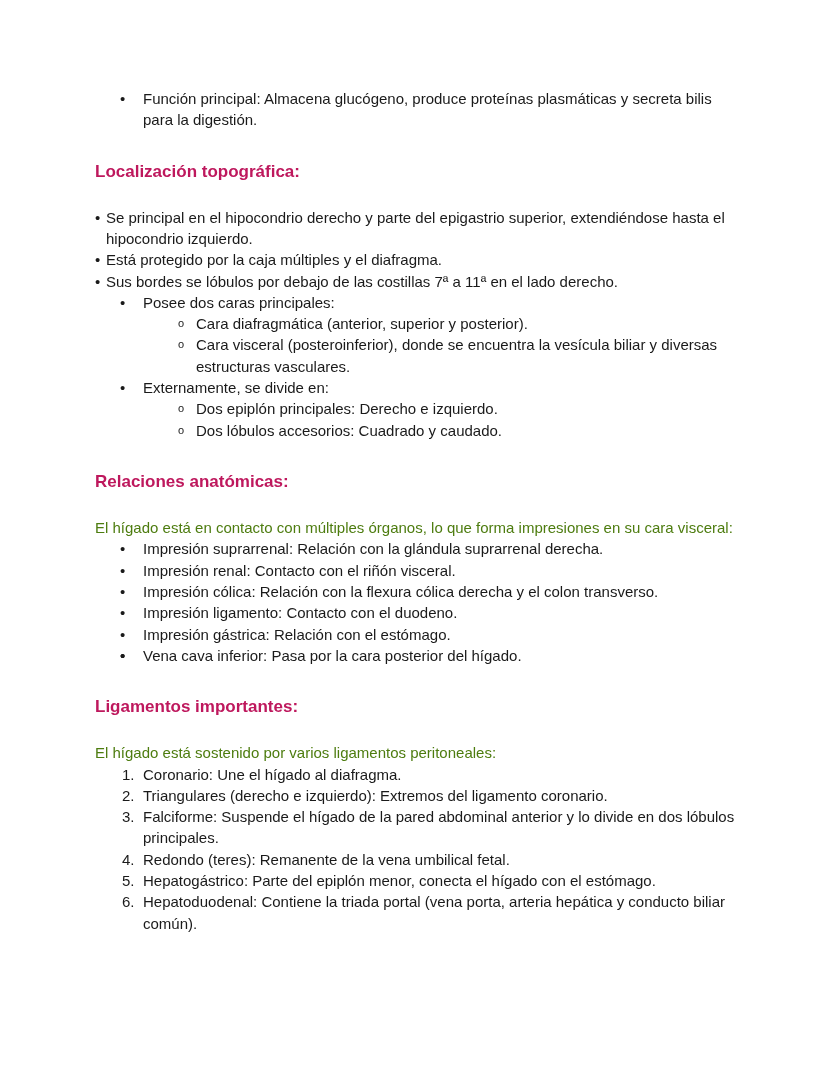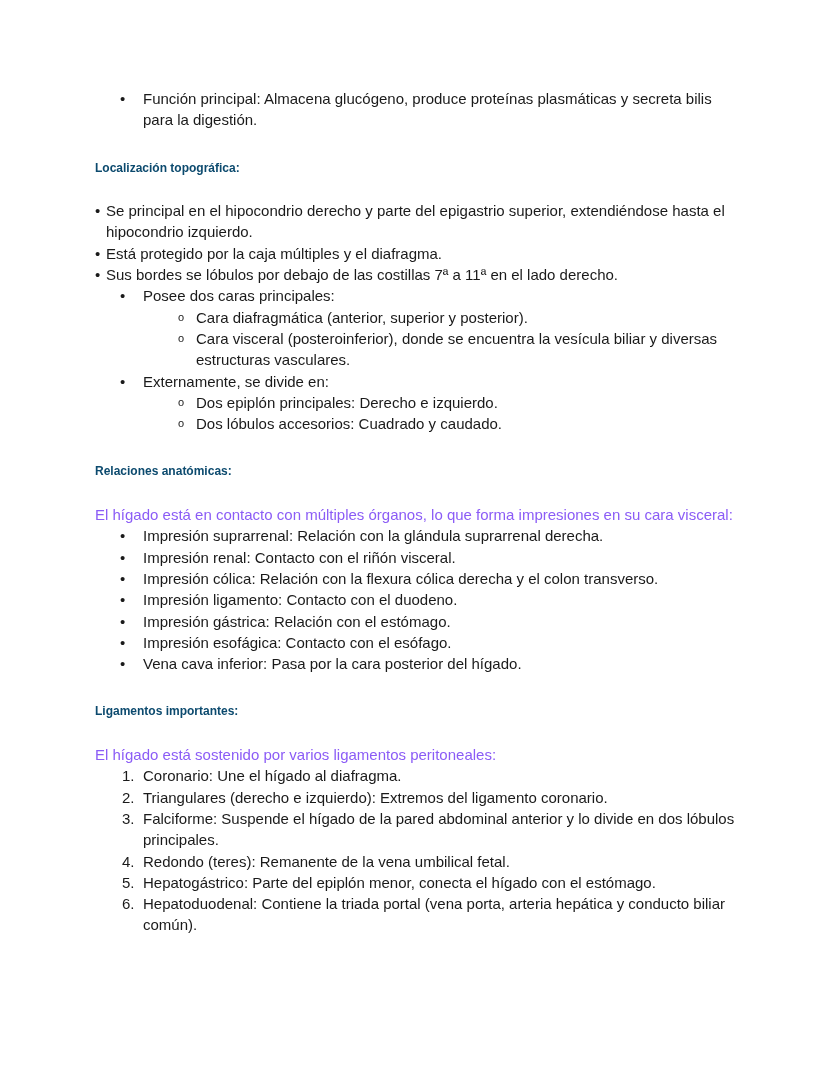--- a/index.html
+++ b/index.html
@@ -22,39 +22,39 @@
     background: #ffffff;
     box-sizing: border-box;
     padding: 88px 95px 0 95px;
   }
   .content {
     width: 640px;
   }
 
   
   .heading {
-    font-size: 12px;
+    font-size: 17px;
     font-weight: bold;
-    color: #0c4a6e;
+    color: #be185d;
     line-height: 1.3;
     margin: 0;
     padding: 0;
   }
   .heading-block {
     margin-top: 30px;
     margin-bottom: 24px;
   }
 
   
   .para {
     font-size: 15px;
     line-height: 1.42;
     margin: 0;
     padding: 0;
-    color: #8b5cf6;
+    color: #4d7c0f;
   }
 
   
   .glyph-line {
     font-size: 15px;
     line-height: 1.42;
     margin: 0;
     display: flex;
     align-items: flex-start;
   }
@@ -190,21 +190,20 @@
       <li class="li">
         <span class="marker">•</span>
         <span>Impresión ligamento: Contacto con el duodeno.</span>
       </li>
       <li class="li">
         <span class="marker">•</span>
         <span>Impresión gástrica: Relación con el estómago.</span>
       </li>
       <li class="li">
         <span class="marker">•</span>
-        <span>Impresión esofágica: Contacto con el esófago.</span>
       </li>
       <li class="li">
         <span class="marker">•</span>
         <span>Vena cava inferior: Pasa por la cara posterior del hígado.</span>
       </li>
     </ul>
 
     <div class="heading-block">
       <div class="heading">Ligamentos importantes:</div>
     </div>

